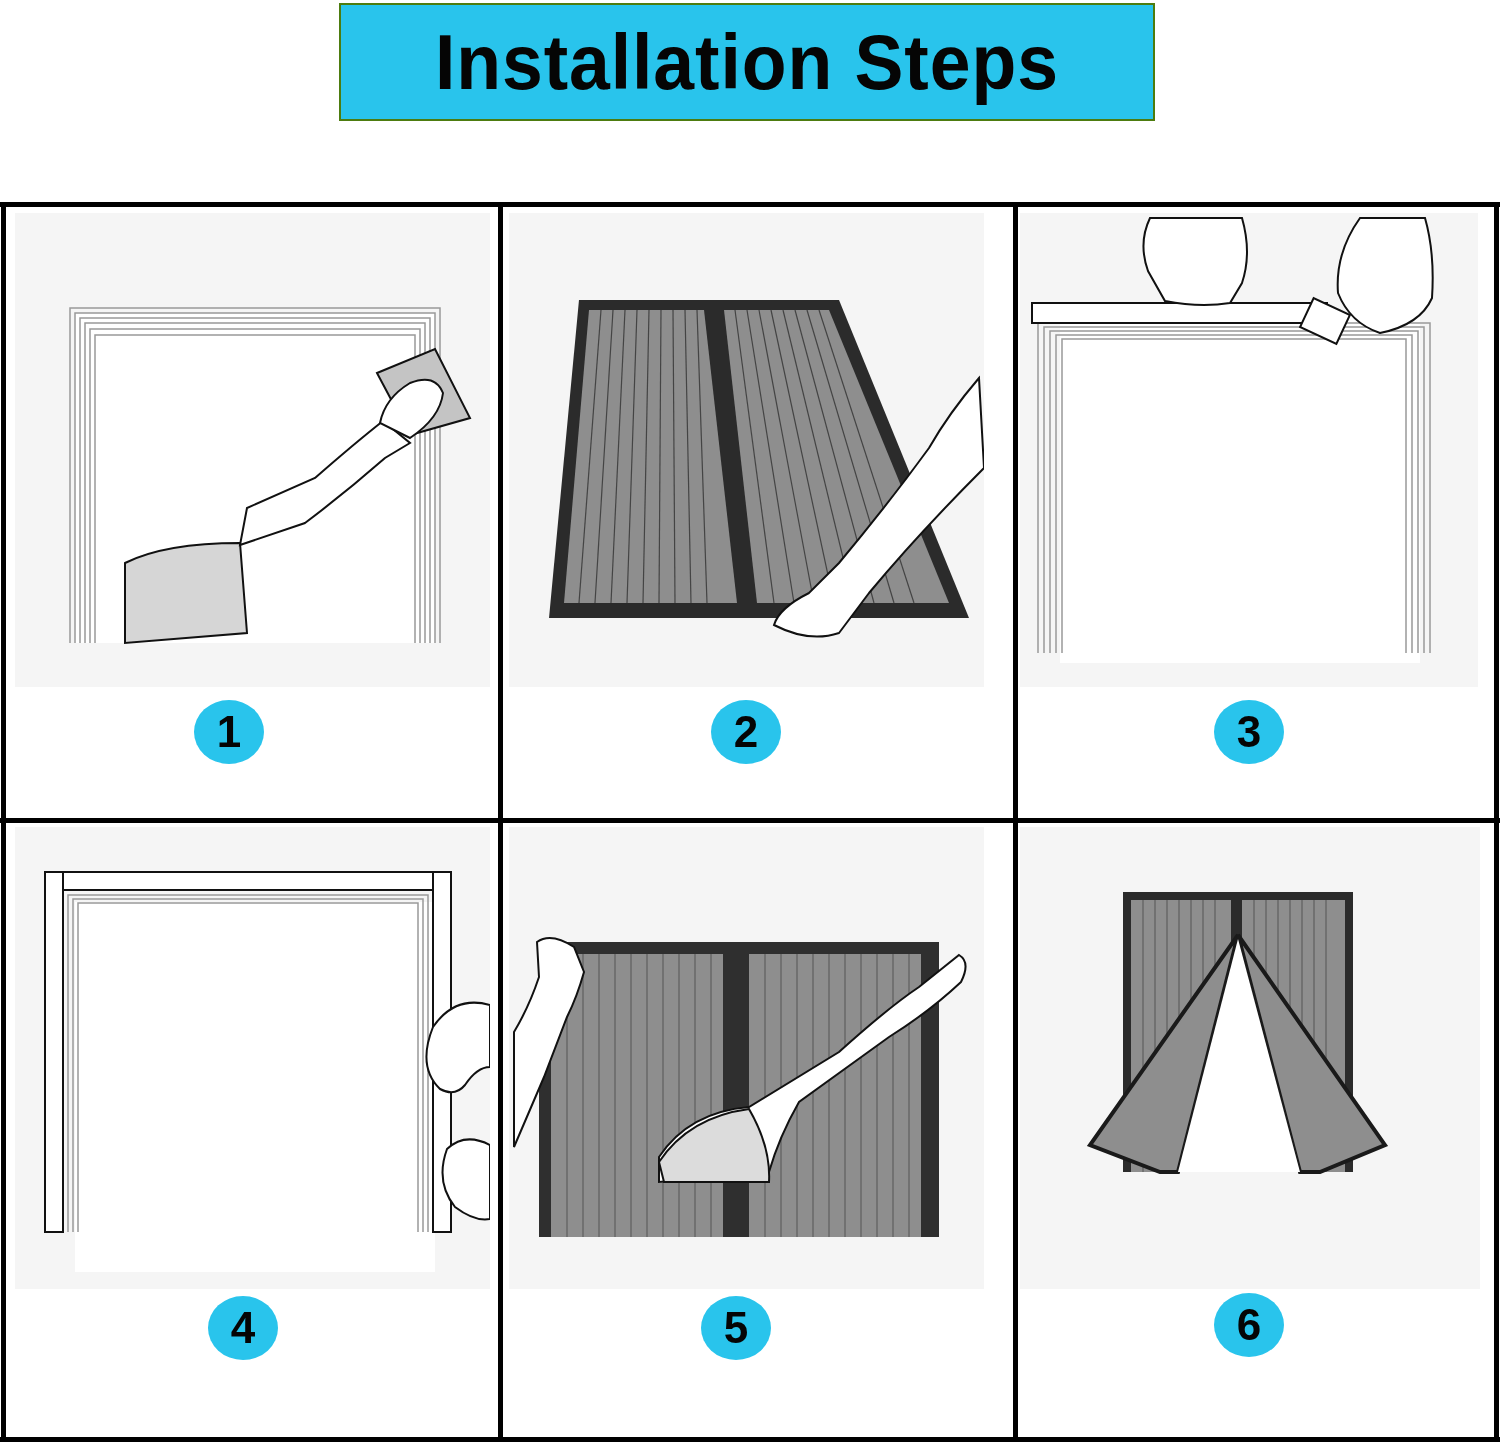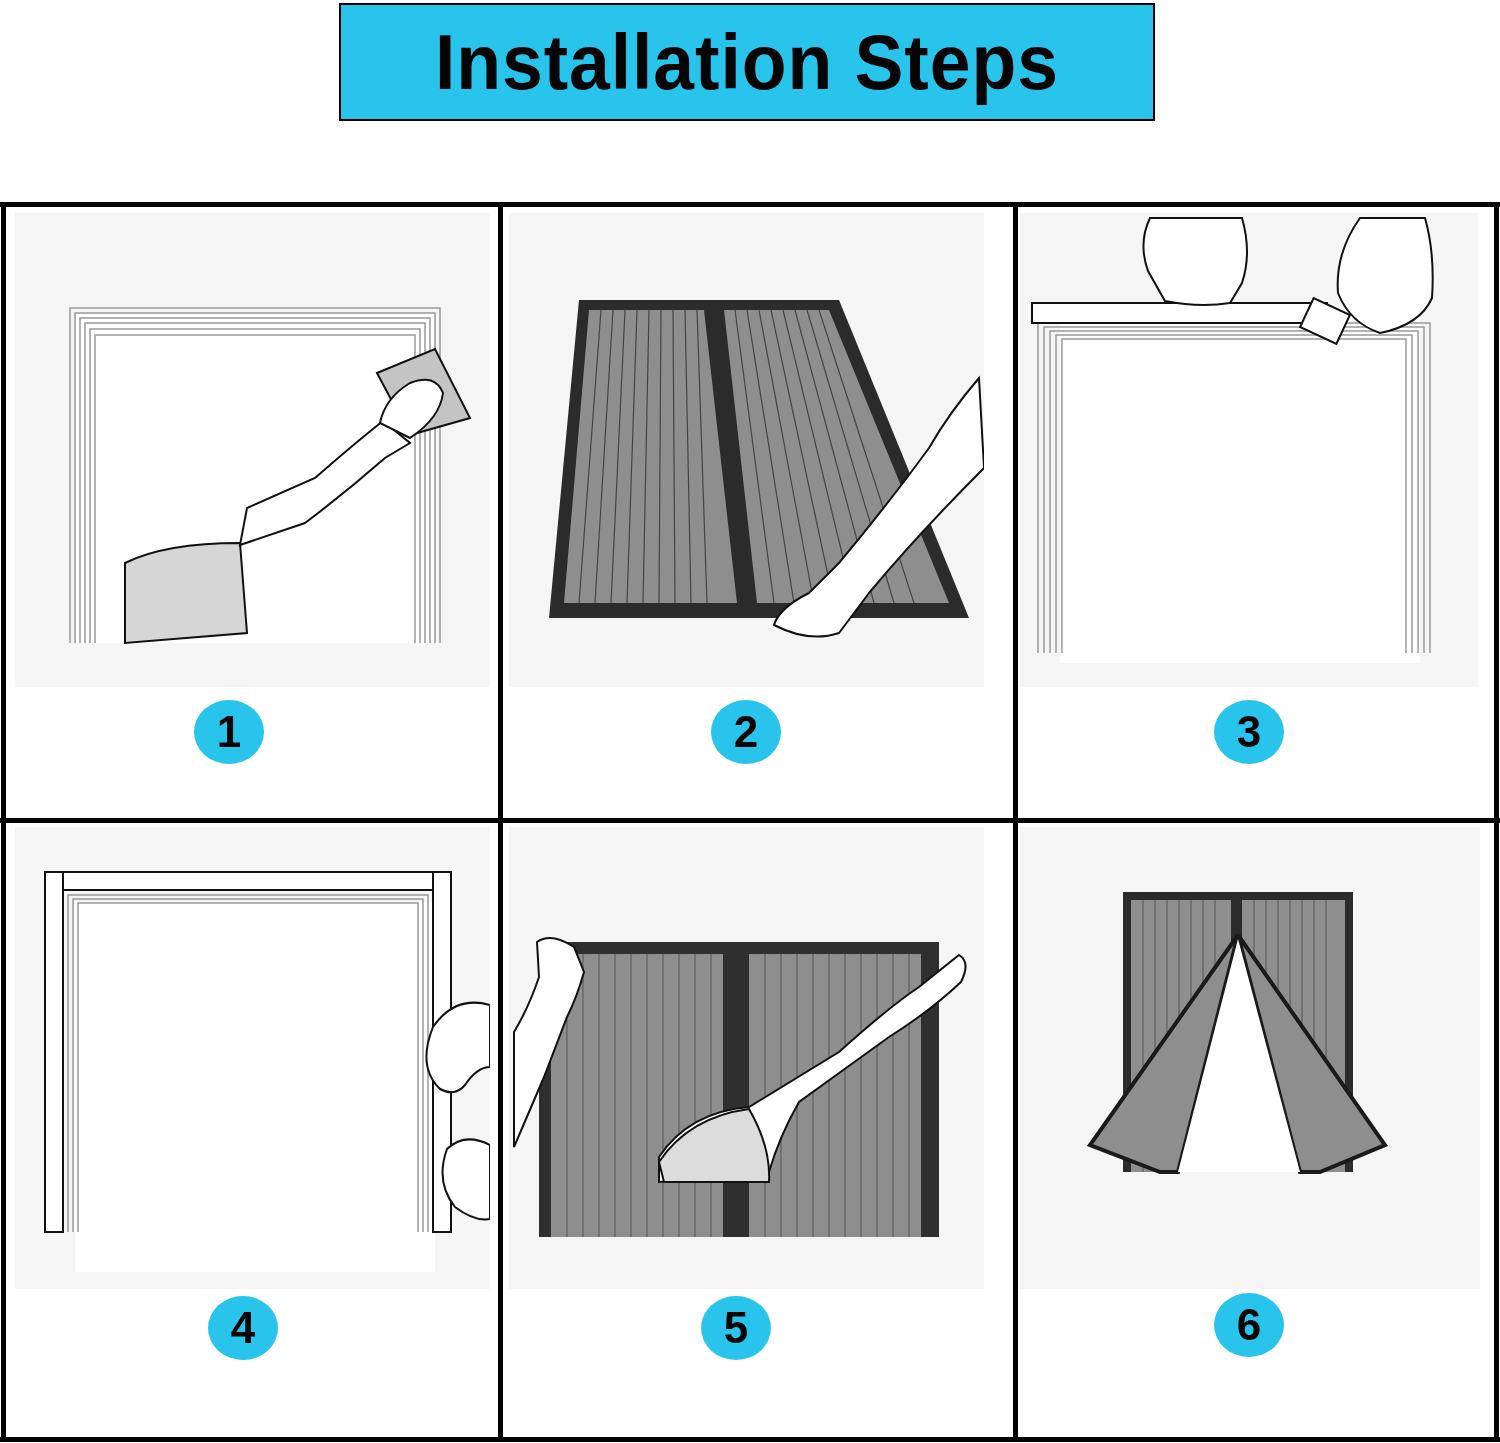--- a/index.html
+++ b/index.html
@@ -1,20 +1,20 @@
 <!DOCTYPE html>
 <html><head>
 <meta charset="utf-8">
 <style>
   html, body { margin: 0; padding: 0; background: #ffffff; }
   body { width: 1500px; height: 1443px; position: relative; overflow: hidden; font-family: "Liberation Sans", sans-serif; }
 
   .title-banner {
     position: absolute; left: 339px; top: 3px; width: 816px; height: 118px;
-    background: #29c4ec; border: 2px solid #000000; box-sizing: border-box;
+    background: #29c4ec; border: 2px solid #4d7c0f; box-sizing: border-box;
     display: flex; align-items: center; justify-content: center;
   }
   .title-text {
     font-family: "Liberation Sans", sans-serif; font-weight: bold;
     font-size: 78px; color: #050505; letter-spacing: 1px; transform: scaleX(0.94);
     line-height: 1;
   }
 
   .grid {
     position: absolute; left: 0; top: 202px; width: 1500px; height: 1241px;

